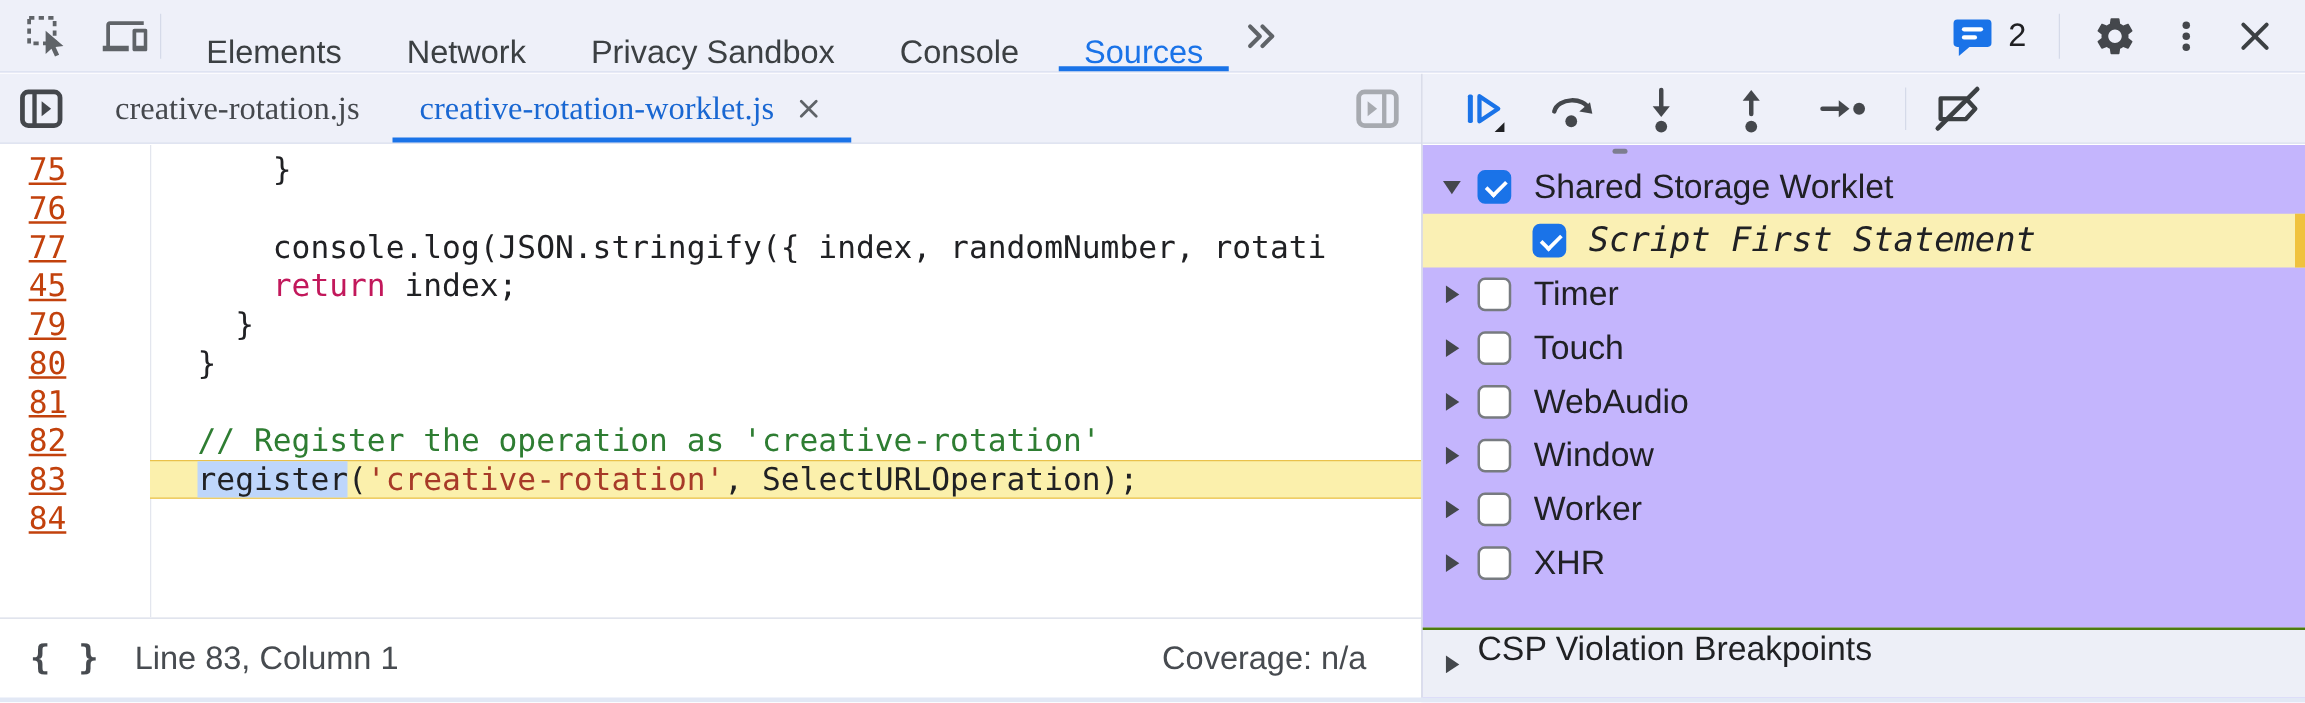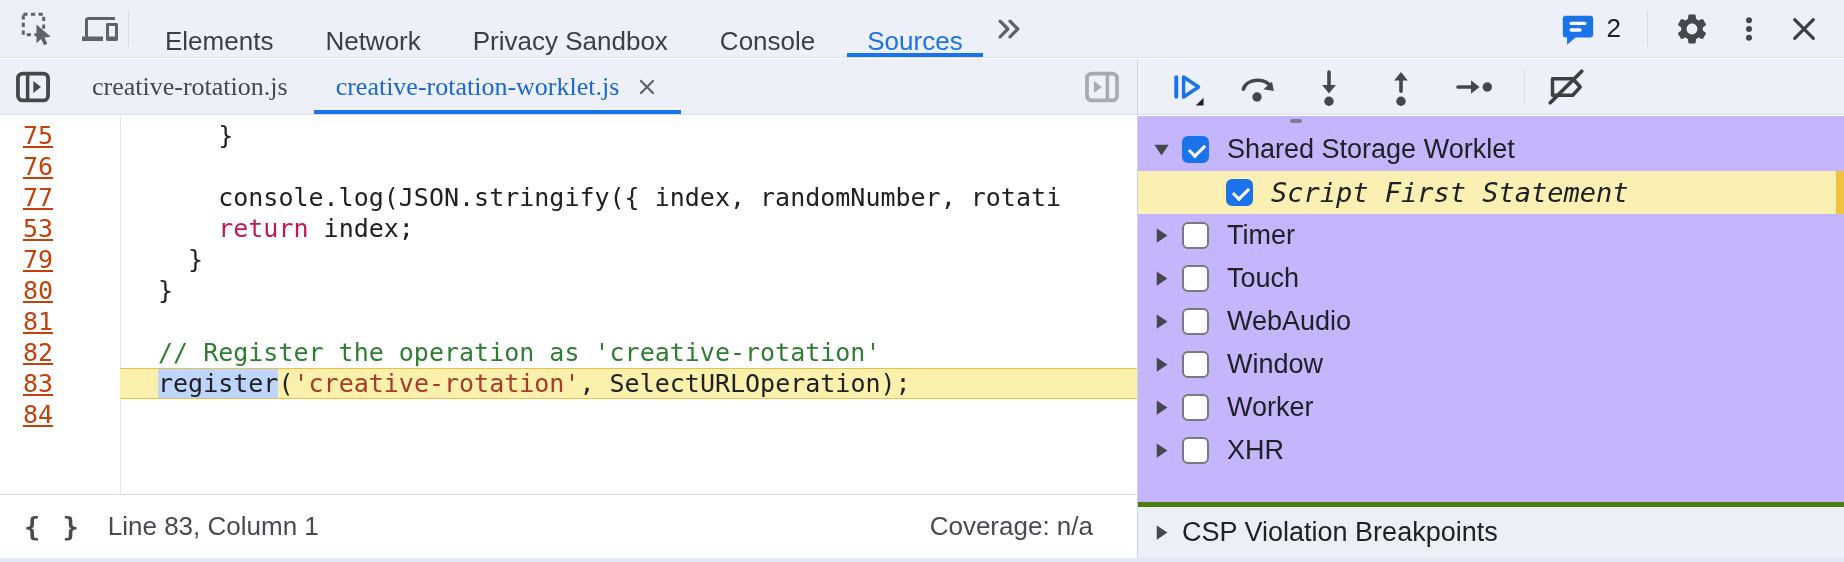--- a/index.html
+++ b/index.html
@@ -82,22 +82,22 @@
             width:8px; background:#f0c23e; }
   .tri { flex:none; width:30px; display:flex; align-items:center; }
   .bp-indent { flex:none; }
   .cb { flex:none; width:27px; height:27px; border:2.5px solid #777b80; border-radius:6px;
         margin-right:18px; background:#fff; position:relative; cursor:pointer; }
   .cb.checked { background:#1a73e8; border-color:#1a73e8; }
   .cb.checked::after { content:""; position:absolute; left:5px; top:6px; width:13px; height:7px;
         border-left:3.5px solid #fff; border-bottom:3.5px solid #fff; transform:rotate(-45deg); }
   .bp-label.mono { font-family:"DejaVu Sans Mono",monospace; font-size:27px;font-style:italic; }
   .csp-header { position:absolute; left:0; right:0; bottom:4px; height:56px;
-        background:#edeff7; border-top:5px solid #4d7c0f;
-        display:flex; align-items:center; padding-left:14px; font-size:27px; color:#202124; }
+        background:#edeff7; border-top:2px solid #4d7c0f;
+        display:flex; padding-left:14px; font-size:27px; color:#202124; }
   .bottom-strip { position:absolute; left:0; right:0; bottom:0; height:4px; background:#e2e8f5; z-index:8; }
 
   svg { display:block; }
 </style>
 </head>
 <body>
 
 <div class="app">
 
   <div class="topbar">
@@ -247,21 +247,21 @@
         </div>
         <div class="code-row">
           <div class="gut">76</div>
           <div class="src"></div>
         </div>
         <div class="code-row">
           <div class="gut">77</div>
           <div class="src"><span>    console.log(JSON.stringify({ index, randomNumber, rotati</span></div>
         </div>
         <div class="code-row">
-          <div class="gut">53</div>
+          <div class="gut">45</div>
           <div class="src"><span>    </span><span class="tok-keyword">return</span><span> index;</span></div>
         </div>
         <div class="code-row">
           <div class="gut">79</div>
           <div class="src"><span>  }</span></div>
         </div>
         <div class="code-row">
           <div class="gut">80</div>
           <div class="src"><span>}</span></div>
         </div>

